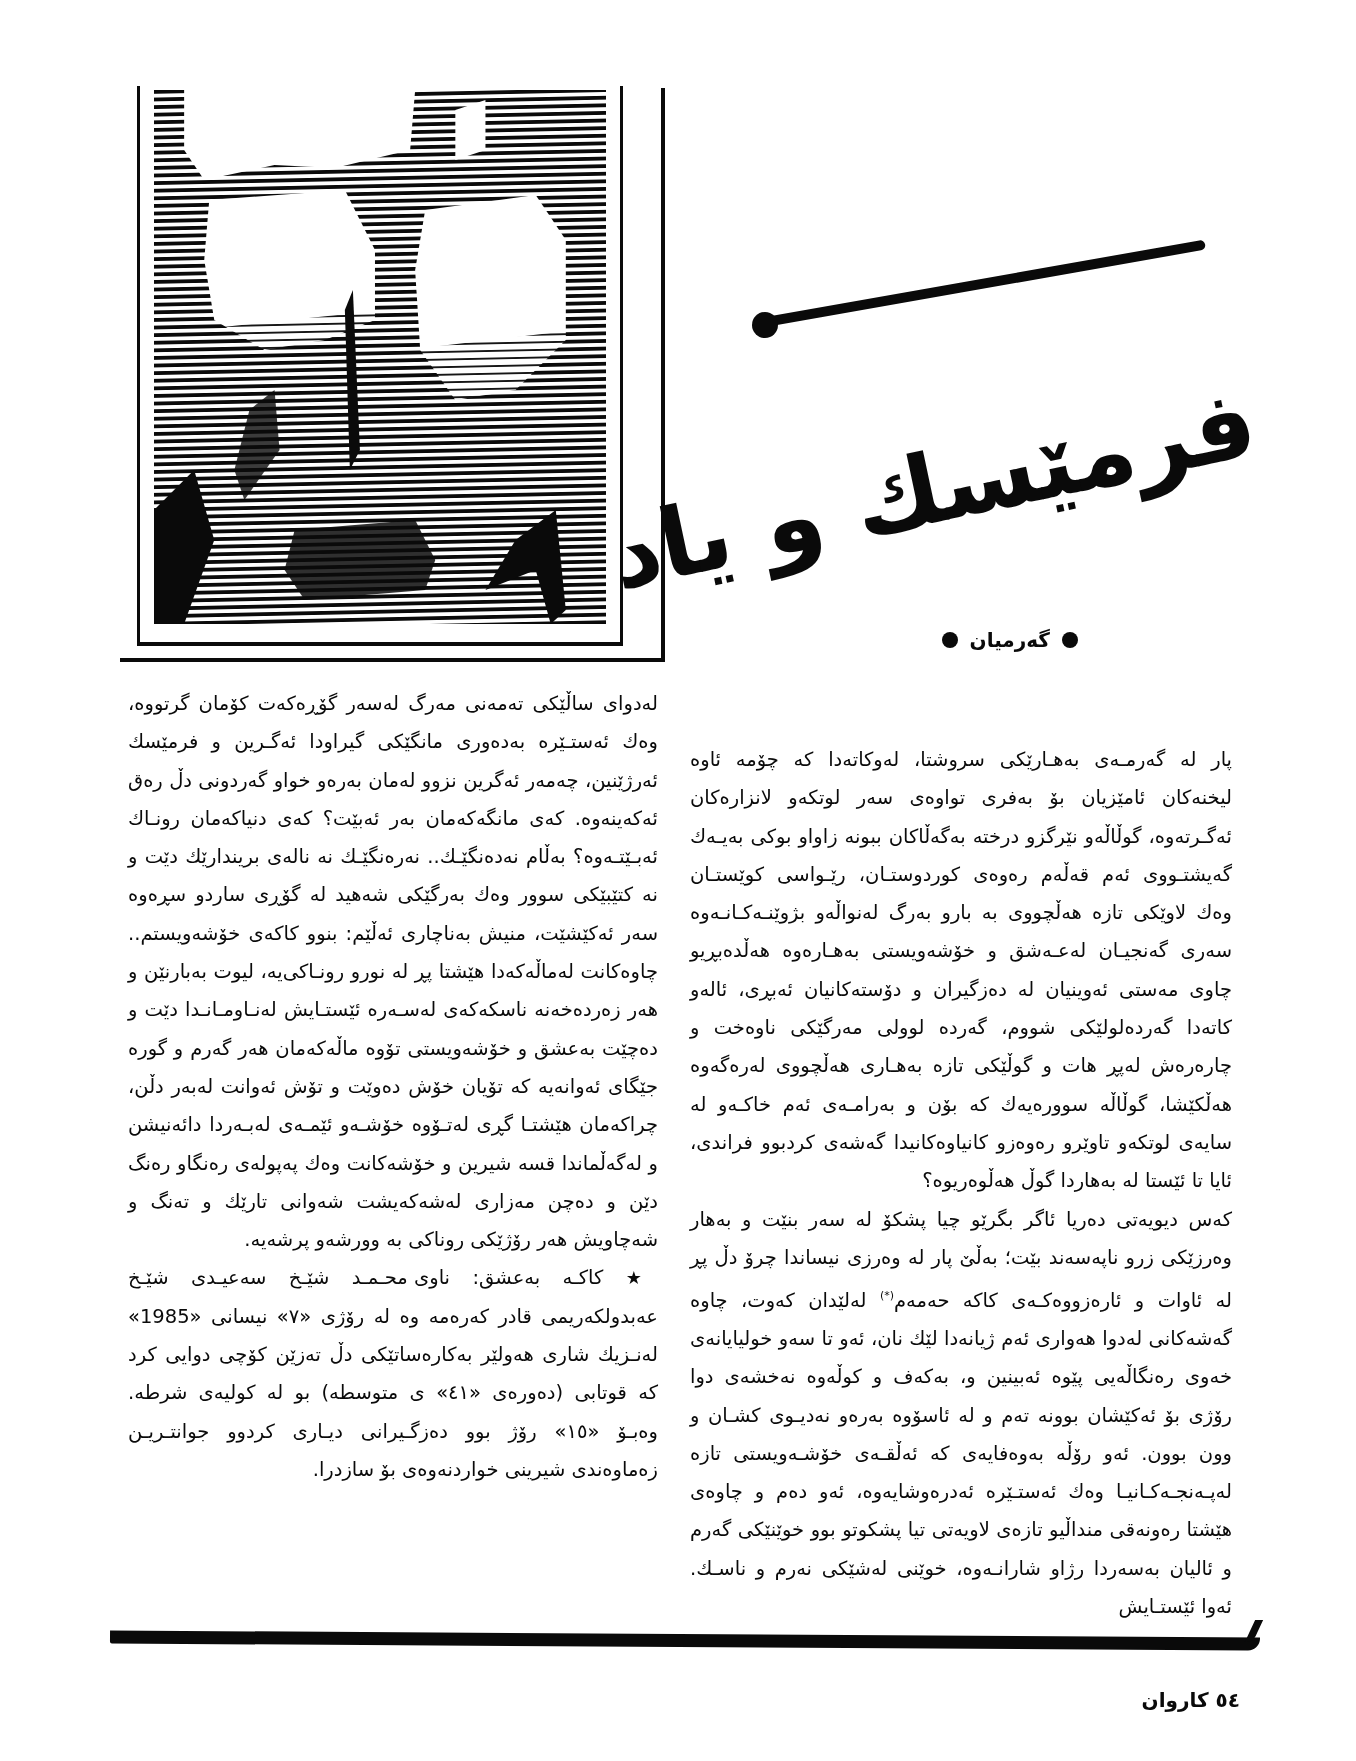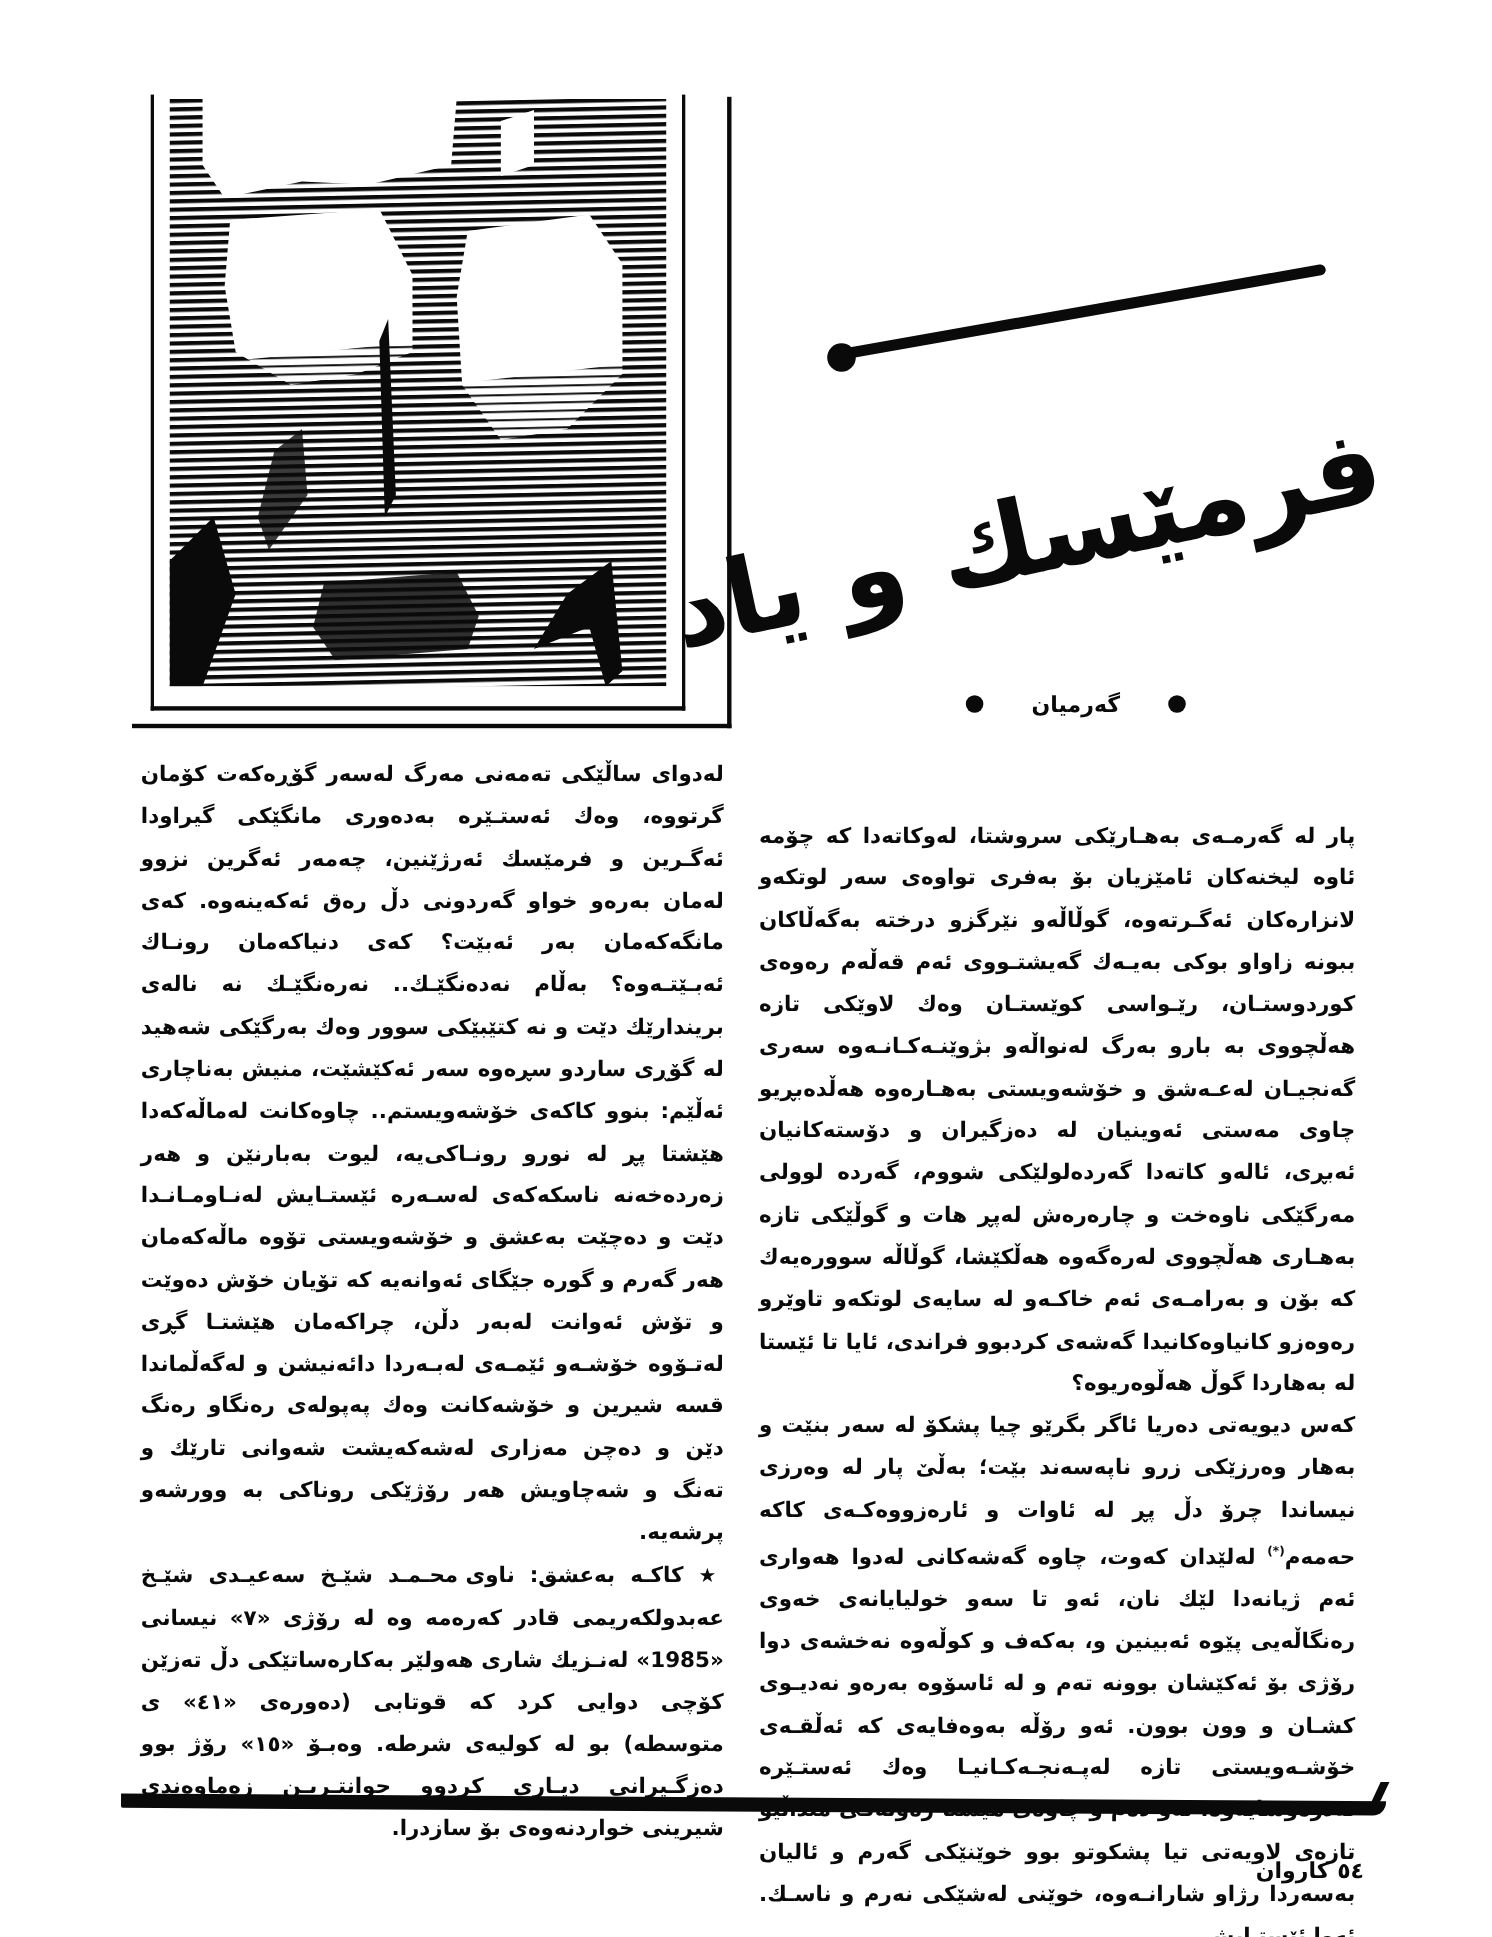--- a/index.html
+++ b/index.html
@@ -19,27 +19,27 @@
     .title-rule { position: absolute; left: 760px; top: 318px; width: 452px; height: 10px;
                   background: #0a0a0a; border-radius: 5px; transform: rotate(-10deg); transform-origin: left center; }
     .title-rule-knob { position: absolute; left: 752px; top: 312px; width: 26px; height: 26px; border-radius: 50%; background: #0a0a0a; }
     .title { position: absolute; left: 700px; top: 330px; width: 560px; height: 170px;
              transform: rotate(-12deg); transform-origin: center; direction: rtl; text-align: center;
              font-family: "DejaVu Sans", sans-serif; font-weight: bold; font-size: 96px; line-height: 170px;
              letter-spacing: 2px; color: #0a0a0a; white-space: nowrap; }
 
     
     .byline { position: absolute; left: 878px; top: 622px; width: 200px; height: 36px;
-              display: flex; flex-direction: row-reverse; align-items: center; justify-content: space-between; gap: 12px; direction: rtl; }
+              display: flex; flex-direction: row-reverse; align-items: center; justify-content: flex-end; gap: 12px; direction: rtl; }
     .dot { width: 16px; height: 16px; border-radius: 50%; background: #0a0a0a; display: inline-block; }
     .byline-name { font-weight: bold; font-size: 20px; }
 
     
     .col { position: absolute; direction: rtl; text-align: justify; text-align-last: right;
-           font-family: "DejaVu Sans", sans-serif; font-weight: bold; font-size: 19.5px; line-height: 38.3px; }
+           font-family: "DejaVu Sans", sans-serif; font-weight: normal; font-size: 19.5px; line-height: 38.3px; }
     .col-right { left: 690px; top: 694px; width: 542px; margin-top: 47px; }
     .col-left  { left: 128px; top: 685px; width: 530px; }
     .col p { margin: 0; }
     .footnote-mark { font-size: 11px; vertical-align: super; }
     .star { font-size: 18px; }
 
     
     .bottom-rule { position: absolute; left: 110px; top: 1634px; width: 1150px; height: 13px;
                    background: #0a0a0a; border-radius: 0 0 12px 2px; transform: rotate(0.35deg); }
     .bottom-rule-tip { position: absolute; left: 1250px; top: 1620px; width: 8px; height: 22px; background: #0a0a0a;

